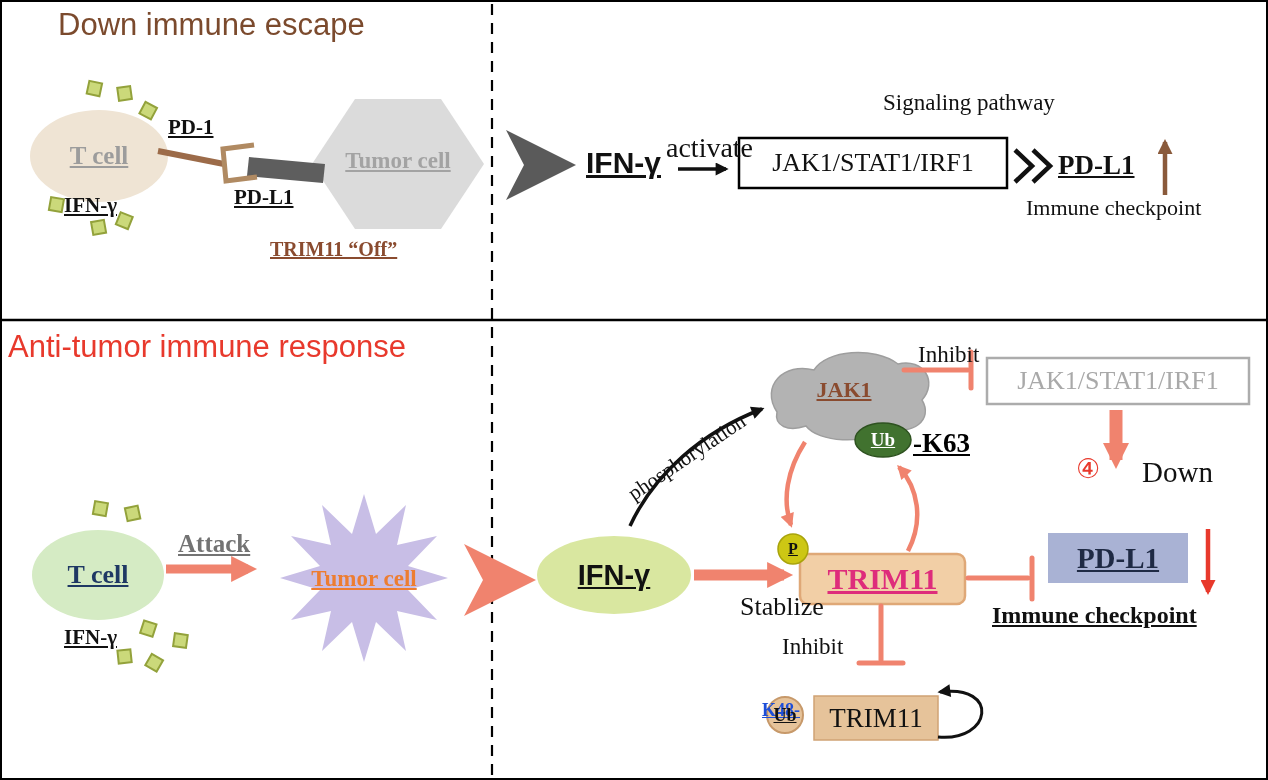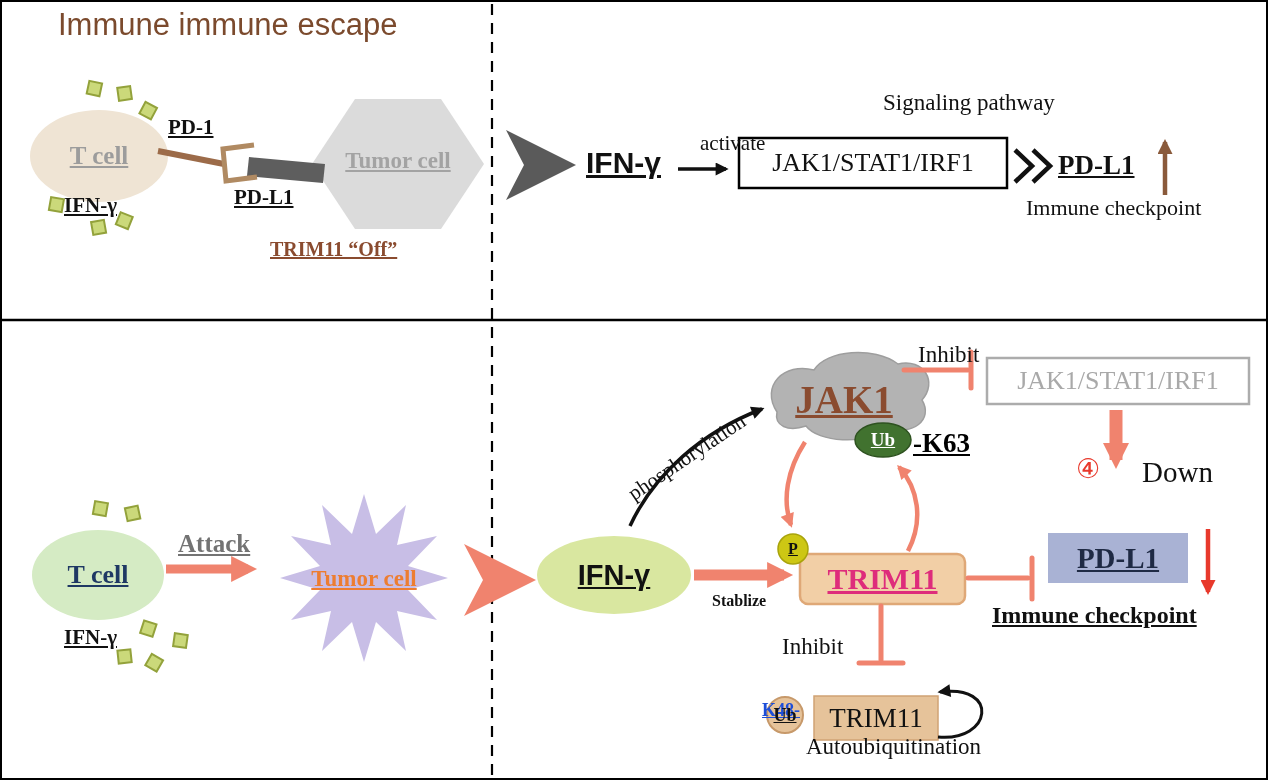--- a/index.html
+++ b/index.html
@@ -97,51 +97,51 @@
     <line x1="1206" y1="527" x2="1206" y2="590" stroke="#E8392C" stroke-width="4.5" marker-end="url(#mR)"></line>
     <g stroke="#F0836E" stroke-width="5" stroke-linecap="round">
       <line x1="879" y1="604" x2="879" y2="658"></line>
       <line x1="857" y1="661" x2="901" y2="661"></line>
     </g>
     <rect x="812" y="694" width="124" height="44" fill="#E6C39A" stroke="#D0A374" stroke-width="1.5"></rect>
     <circle cx="783" cy="713" r="18" fill="#E6C39A" stroke="#C7996A" stroke-width="2"></circle>
     <path d="M936,735 C990,740 998,682 938,690" fill="none" stroke="#111" stroke-width="3" marker-end="url(#mB)"></path>
   </svg>
 
-  <div class="lbl sans" style="left:56px; top:6px; font-size:31px; color:#7B4A2D;">Immune immune escape</div>
+  <div class="lbl sans" style="left:56px; top:6px; font-size:31px; color:#7B4A2D;">Down immune escape</div>
   <div class="lbl b ctr" style="left:28px; top:108px; width:138px; height:92px; font-size:25px; color:#9C9C9C;">T cell</div>
   <div class="lbl b" style="left:62px; top:192px; font-size:21px;">IFN-γ</div>
   <div class="lbl b" style="left:166px; top:114px; font-size:21px;">PD-1</div>
   <div class="lbl b" style="left:232px; top:184px; font-size:21px;">PD-L1</div>
   <div class="lbl b ctr" style="left:330px; top:146px; width:132px; font-size:23px; color:#A3A3A3;">Tumor cell</div>
   <div class="lbl b" style="left:268px; top:236px; font-size:20px; color:#8A4B2F;">TRIM11 “Off”</div>
   <div class="lbl b sans" style="left:584px; top:144px; font-size:30px;">IFN-γ</div>
-  <div class="lbl" style="left:698px; top:130px; font-size:21px;">activate</div>
+  <div class="lbl" style="left:664px; top:130px; font-size:28px;">activate</div>
   <div class="lbl" style="left:836px; top:88px; font-size:23px;margin-left:45px;">Signaling pathway</div>
   <div class="lbl ctr" style="left:737px; top:136px; width:268px; height:50px; font-size:26px;">JAK1/STAT1/IRF1</div>
   <div class="lbl b" style="left:1056px; top:148px; font-size:27px;">PD-L1</div>
   <div class="lbl" style="left:1024px; top:194px; font-size:22px;">Immune checkpoint</div>
 
+  <div class="lbl sans" style="left:6px; top:328px; font-size:31px; color:#E8392C;">Anti-tumor immune response</div>
   <div class="lbl b ctr" style="left:30px; top:528px; width:132px; height:90px; font-size:26px; color:#1F3864;">T cell</div>
   <div class="lbl b" style="left:62px; top:624px; font-size:21px;">IFN-γ</div>
   <div class="lbl b" style="left:176px; top:528px; font-size:25px; color:#737373;">Attack</div>
   <div class="lbl b ctr" style="left:300px; top:564px; width:124px; font-size:23px; color:#ED7D31;">Tumor cell</div>
   <div class="lbl b ctr sans" style="left:535px; top:534px; width:154px; height:78px; font-size:29px;">IFN-γ</div>
   <div class="lbl" style="left:622px; top:484px; font-size:21px; transform:rotate(-34deg); transform-origin:left top;">phosphorylation</div>
-  <div class="lbl b ctr" style="left:792px; top:376px; width:100px; font-size:39px; color:#8A4B2F;">JAK1</div>
+  <div class="lbl b ctr" style="left:792px; top:376px; width:100px; font-size:22px; color:#8A4B2F;">JAK1</div>
   <div class="lbl b ctr" style="left:853px; top:424px; width:56px; height:28px; font-size:19px; color:#ffffff;">Ub</div>
   <div class="lbl b" style="left:911px; top:426px; font-size:27px; color:#000000;">-K63</div>
   <div class="lbl b ctr" style="left:781px; top:536px; width:20px; height:22px; font-size:16px;">P</div>
   <div class="lbl b ctr" style="left:798px; top:552px; width:165px; height:50px; font-size:30px; color:#DE2C7B;">TRIM11</div>
-  <div class="lbl" style="left:710px; top:590px; font-size:16px;font-weight:bold;">Stablize</div>
+  <div class="lbl" style="left:738px; top:590px; font-size:26px;">Stablize</div>
   <div class="lbl" style="left:916px; top:340px; font-size:23px;">Inhibit</div>
   <div class="lbl ctr" style="left:985px; top:356px; width:262px; height:46px; font-size:26px; color:#A9A9A9;">JAK1/STAT1/IRF1</div>
   <div class="lbl sans" style="left:1074px; top:452px; font-size:27px; color:#E8392C;">④</div>
   <div class="lbl" style="left:1140px; top:454px; font-size:29px;">Down</div>
   <div class="lbl b ctr" style="left:1046px; top:531px; width:140px; height:50px; font-size:29px; color:#1F2A44;">PD-L1</div>
   <div class="lbl b" style="left:990px; top:600px; font-size:24px;">Immune checkpoint</div>
   <div class="lbl" style="left:780px; top:632px; font-size:23px;">Inhibit</div>
   <div class="lbl b" style="left:760px; top:698px; font-size:18px; color:#1d4ed8;">K48-</div>
   <div class="lbl b ctr" style="left:765px; top:699px; width:36px; height:28px; font-size:18px;">Ub</div>
   <div class="lbl ctr" style="left:812px; top:694px; width:124px; height:44px; font-size:27px;">TRIM11</div>
-  <div class="lbl" style="left:804px; top:732px; font-size:23px;">Autoubiquitination</div>
 
 </div>
 
 </body></html>

